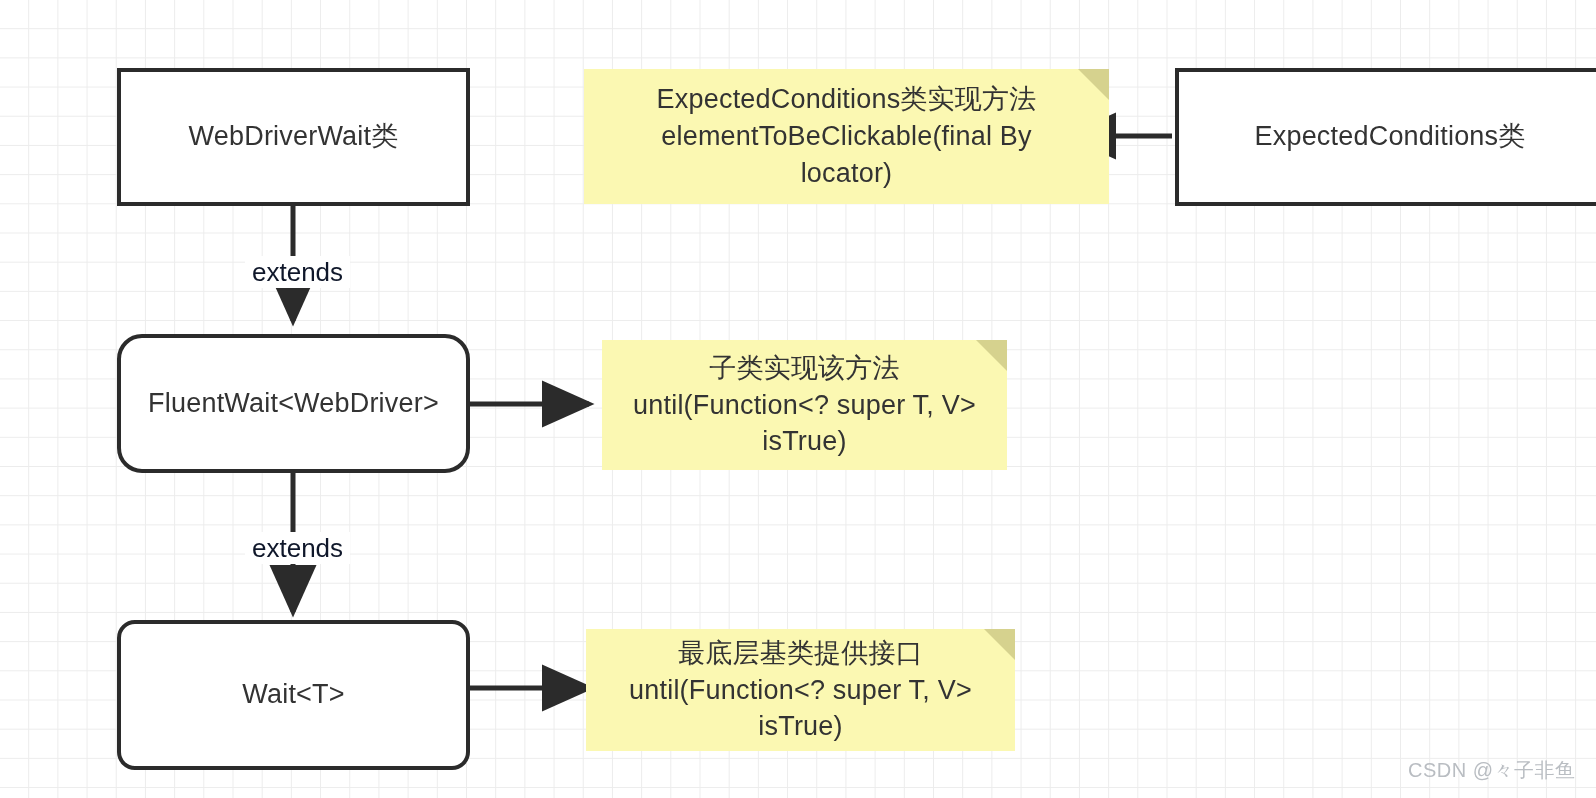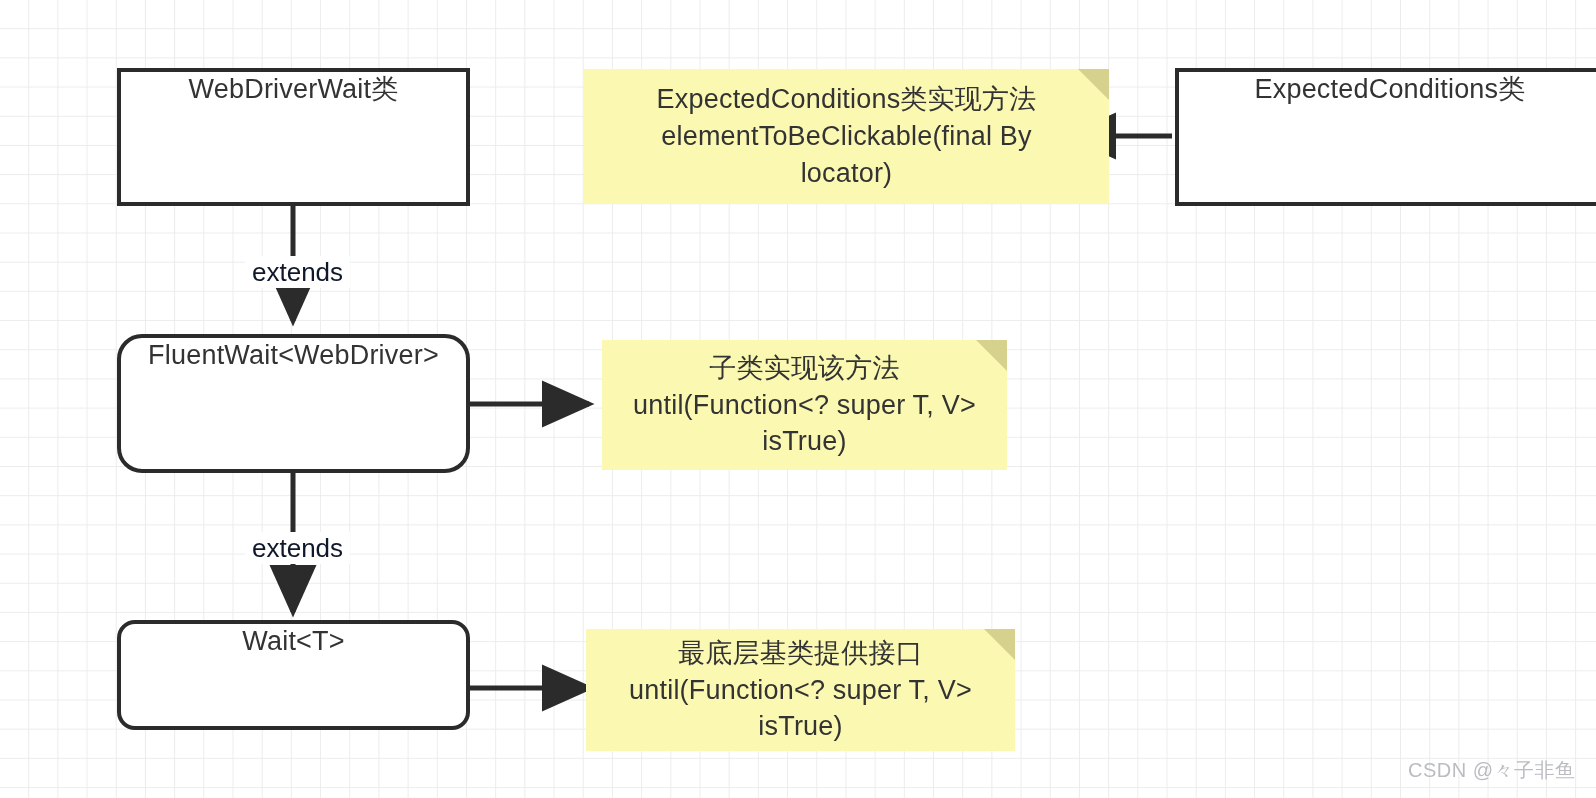--- a/index.html
+++ b/index.html
@@ -17,21 +17,21 @@
       linear-gradient(to right, #ececec 1px, transparent 1px),
       linear-gradient(to bottom, #ececec 1px, transparent 1px);
     background-size:29.2px 29.2px;
     background-position:-1px -1px;
   }
   .node{
     position:absolute;
     box-sizing:border-box;
     background:#ffffff;
     border:4px solid #2b2b2b;
-    display:flex;justify-content:center;
+    display:flex;align-items:center;justify-content:center;
     text-align:center;
     color:#333333;
     font-size:27px;
     line-height:1.32;
     letter-spacing:.2px;
   }
   .node.rounded{border-radius:18px;}
   .note{
     position:absolute;
     box-sizing:border-box;
@@ -105,21 +105,21 @@
   </svg>
 
   <div class="node" style="left:117px;top:68px;width:353px;height:138px;">
     <span>WebDriverWait类</span>
   </div>
 
   <div class="node rounded" style="left:117px;top:334px;width:353px;height:139px;border-radius:25px;">
     <span>FluentWait&lt;WebDriver&gt;</span>
   </div>
 
-  <div class="node rounded" style="left:117px;top:620px;width:353px;height:110px;">
+  <div class="node rounded" style="left:117px;top:620px;width:353px;height:150px;">
     <span>Wait&lt;T&gt;</span>
   </div>
 
   <div class="node" style="left:1175px;top:68px;width:430px;height:138px;">
     <span>ExpectedConditions类</span>
   </div>
 
   <div class="note" style="left:584px;top:69px;width:525px;height:135px;">
     <span class="fold"></span>
     <span class="note-text">ExpectedConditions类实现方法

